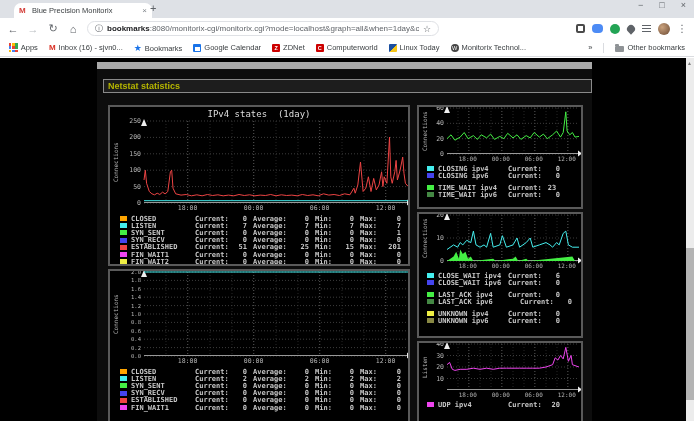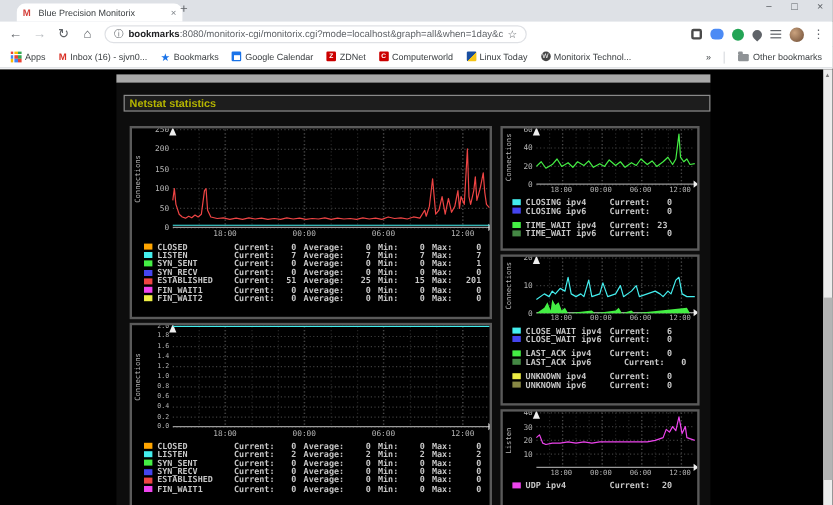--- a/index.html
+++ b/index.html
@@ -30,21 +30,21 @@
   .ext-sq{width:9px;height:9px;border:2px solid #4a4a4a;border-radius:2px;box-sizing:border-box;}
   .ext-blue{width:11px;height:9px;background:#4c8bf5;border-radius:4px;}
   .ext-green{width:10px;height:10px;background:#23a455;border-radius:50%;}
   .ext-pin{width:8px;height:8px;background:#5f6368;border-radius:50% 50% 50% 0;transform:rotate(-45deg);}
   .ext-list{display:flex;flex-direction:column;gap:1.5px;}
   .ext-list i{display:block;width:9px;height:1.5px;background:#5f6368;}
   .avatar{width:12px;height:12px;border-radius:50%;background:radial-gradient(circle at 35% 35%,#caa27e,#6b4a33);}
   .menu3{font-size:10px;color:#5f6368;}
   .bmbar{height:18px;display:flex;align-items:center;gap:11px;padding:0 9px;font-size:7.5px;
          color:#3c4043;background:#fff;border-bottom:1px solid #dadce0;box-sizing:border-box;}
-  .bm{display:flex;align-items:flex-start;gap:3px;white-space:nowrap;}
+  .bm{display:flex;align-items:flex-end;gap:3px;white-space:nowrap;}
   .appsgrid{display:grid;grid-template-columns:repeat(3,2.4px);grid-gap:0.8px;}
   .appsgrid i{width:2.4px;height:2.4px;}
   .gmail-m{color:#d93025;font-weight:bold;font-size:8px;}
   .bstar{color:#1a73e8;font-size:9px;}
   .cal{width:8px;height:8px;background:#1a73e8;border-radius:1px;position:relative;}
   .cal:after{content:"";position:absolute;left:1.5px;top:2.5px;width:5px;height:4px;background:#fff;}
   .sq-red{width:8px;height:8px;background:#c00;border-radius:1px;color:#fff;font-size:5.5px;font-weight:bold;
           text-align:center;line-height:8px;}
   .lt-ic{width:8px;height:8px;border-radius:1px;background:linear-gradient(135deg,#1a4fa0 55%,#f5c518 55%);}
   .wp-ic{width:8px;height:8px;border-radius:50%;background:#464646;color:#fff;font-size:5.5px;
@@ -185,20 +185,21 @@
 </div>
 
 <div class="pagebg">
   <div class="graybar"></div>
   <div class="content">
     <div class="section-bar">
       <span class="section-title">Netstat statistics</span>
     </div>
     <div class="col-left">
       <div class="panel big" id="p-ipv4">
+          <div class="gtitle">IPv4 states  (1day)</div>
           <div class="plotrow">
             <div class="ylab" style="height: 82px;">Connections</div>
             <div class="yticks" style="width: 24px; height: 82px;">
               <span style="top: 79px;">0</span>
               <span style="top: 62.6px;">50</span>
               <span style="top: 46.2px;">100</span>
               <span style="top: 29.8px;">150</span>
               <span style="top: 13.4px;">200</span>
               <span style="top: -3px;">250</span>
             </div>

